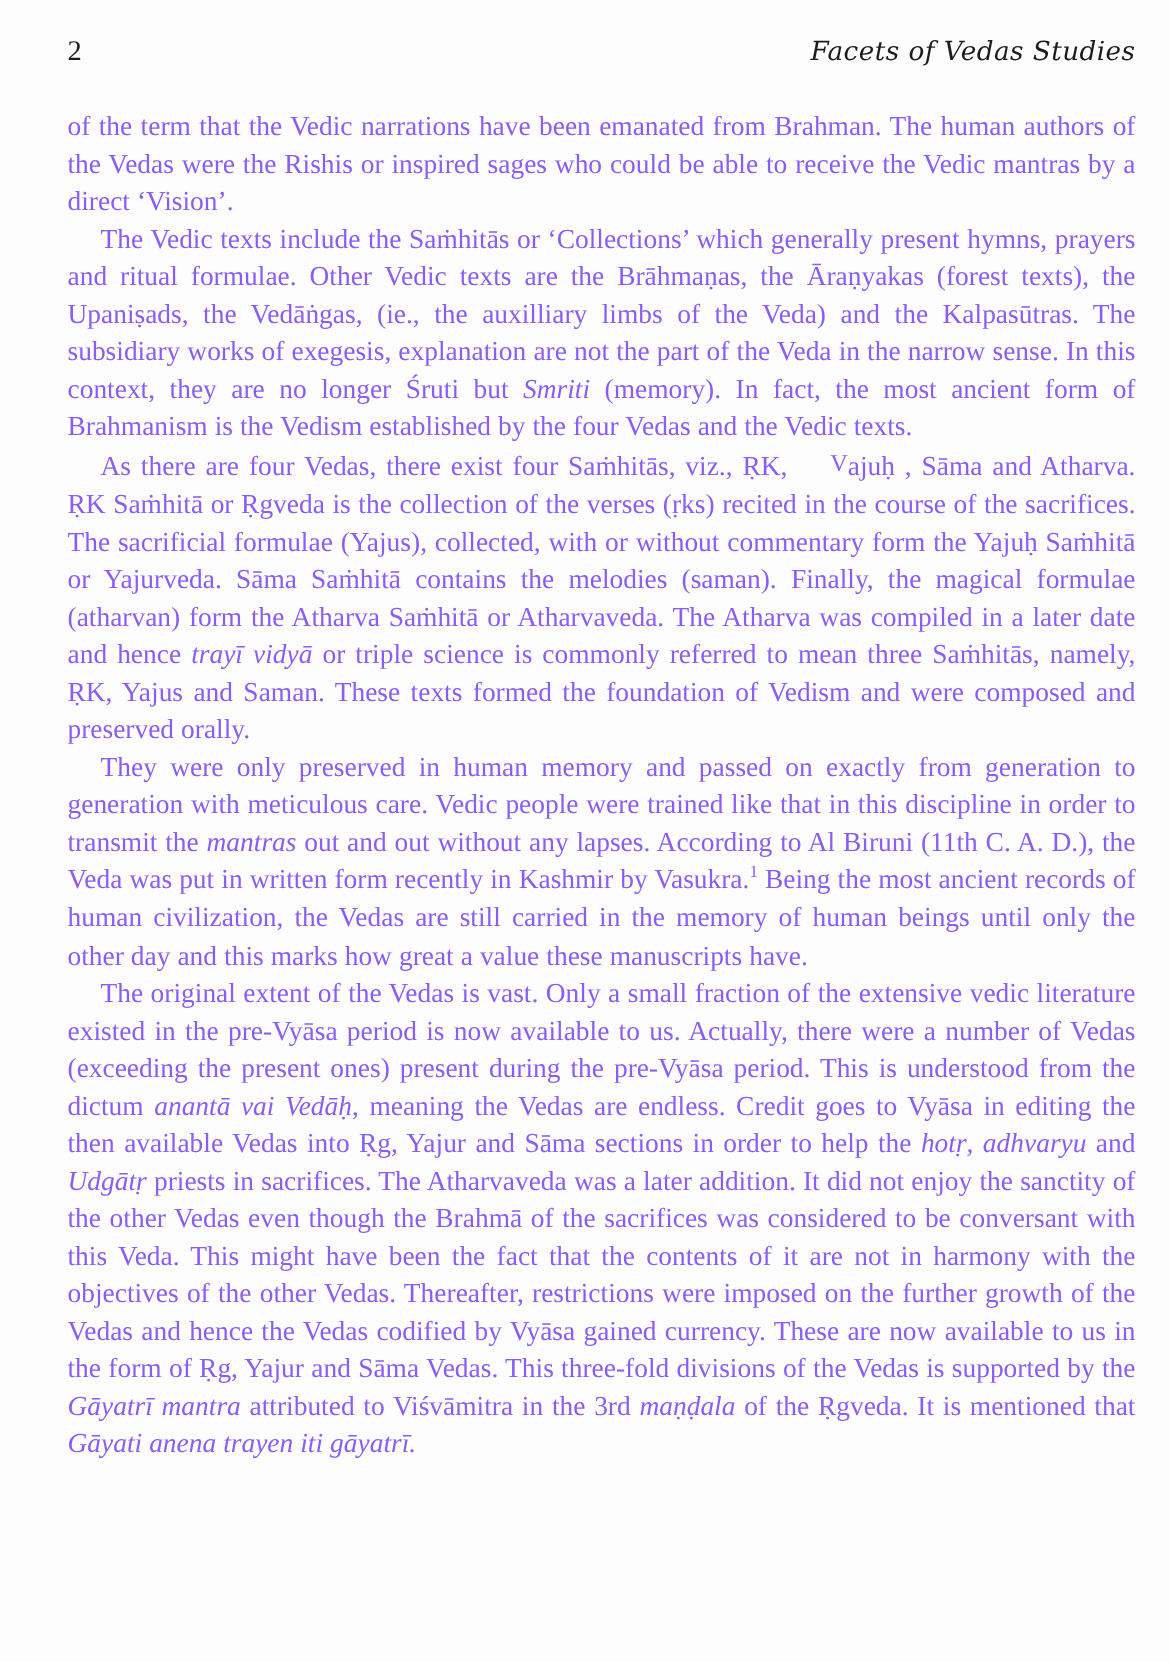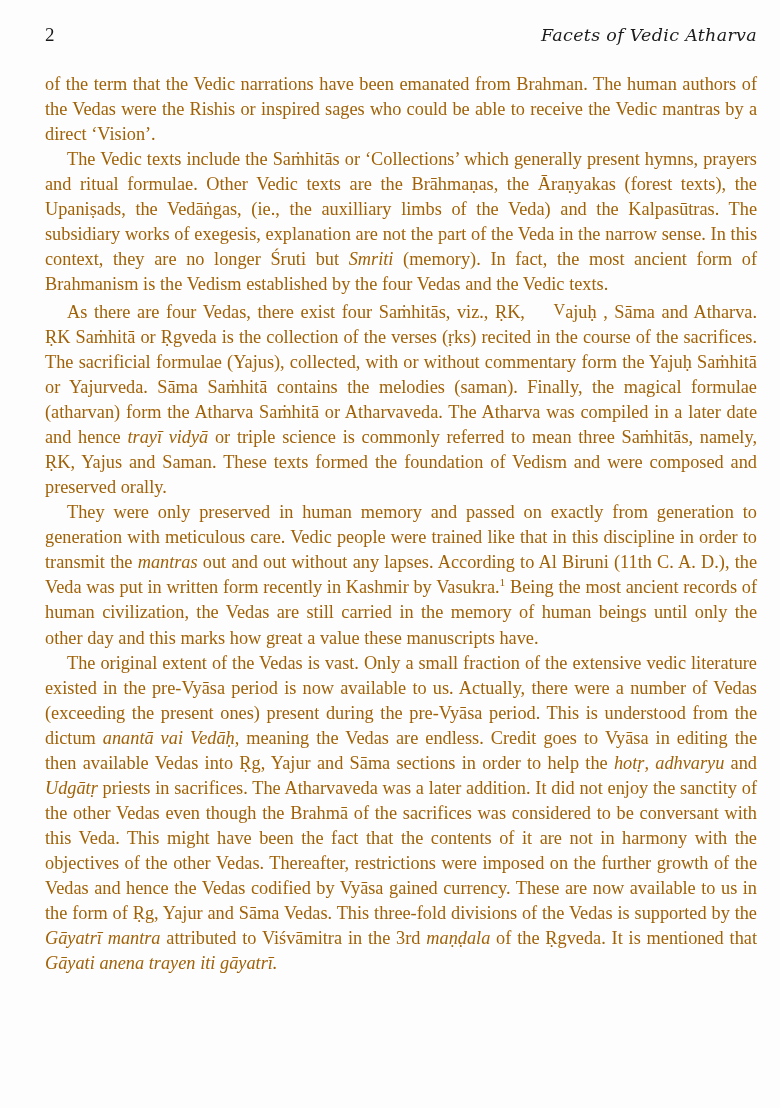--- a/index.html
+++ b/index.html
@@ -56,21 +56,21 @@
     left: 45px;
     width: 712px;
   }
 
   p.para {
     margin: 0 0 0.0px 0;
     font-size: 18.3px;
     line-height: 25.05px;
     text-align: justify;
     text-justify: inter-word;
-    color: #a16207;
+    color: #8b5cf6;
     word-spacing: 0.1px;
     hyphens: none;
   }
   p.para.indent {
     text-indent: 22px;
   }
   p.para.cont {
     text-indent: 0;
   }
 
@@ -90,21 +90,21 @@
     font-size: 0.88em;
   }
 </style>
 </head>
 <body>
 
 <div class="page">
 
   <div class="running-head">
     <span class="folio">2</span>
-    <span class="head-title">Facets of Vedic Atharva</span>
+    <span class="head-title">Facets of Vedas Studies</span>
   </div>
 
   <div class="textblock">
 
     <p class="para cont"><span>of the term that the Vedic narrations have been emanated from Brahman. The human authors of the Vedas were the Rishis or inspired sages who could be able to receive the Vedic mantras by a direct ‘Vision’.</span></p>
 
     <p class="para indent"><span>The Vedic texts include the Saṁhitās or ‘Collections’ which generally present hymns, prayers and ritual formulae. Other Vedic texts are the Brāhmaṇas, the Āraṇyakas (forest texts), the Upaniṣads, the Vedāṅgas, (ie., the auxilliary limbs of the Veda) and the Kalpasūtras. The subsidiary works of exegesis, explanation are not the part of the Veda in the narrow sense. In this context, they are no longer Śruti but </span><i>Smriti</i><span> (memory). In fact, the most ancient form of Brahmanism is the Vedism established by the four Vedas and the Vedic texts.</span></p>
 
     <p class="para indent"><span>As there are four Vedas, there exist four Saṁhitās, viz., ṚK, </span><span class="raised-glyph">V</span><span>ajuḥ , Sāma and Atharva. ṚK Saṁhitā or Ṛgveda is the collection of the verses (ṛks) recited in the course of the sacrifices. The sacrificial formulae (Yajus), collected, with or without commentary form the Yajuḥ Saṁhitā or Yajurveda. Sāma Saṁhitā contains the melodies (saman). Finally, the magical formulae (atharvan) form the Atharva Saṁhitā or Atharvaveda. The Atharva was compiled in a later date and hence </span><i>trayī vidyā</i><span> or triple science is commonly referred to mean three Saṁhitās, namely, ṚK, Yajus and Saman. These texts formed the foundation of Vedism and were composed and preserved orally.</span></p>
 

